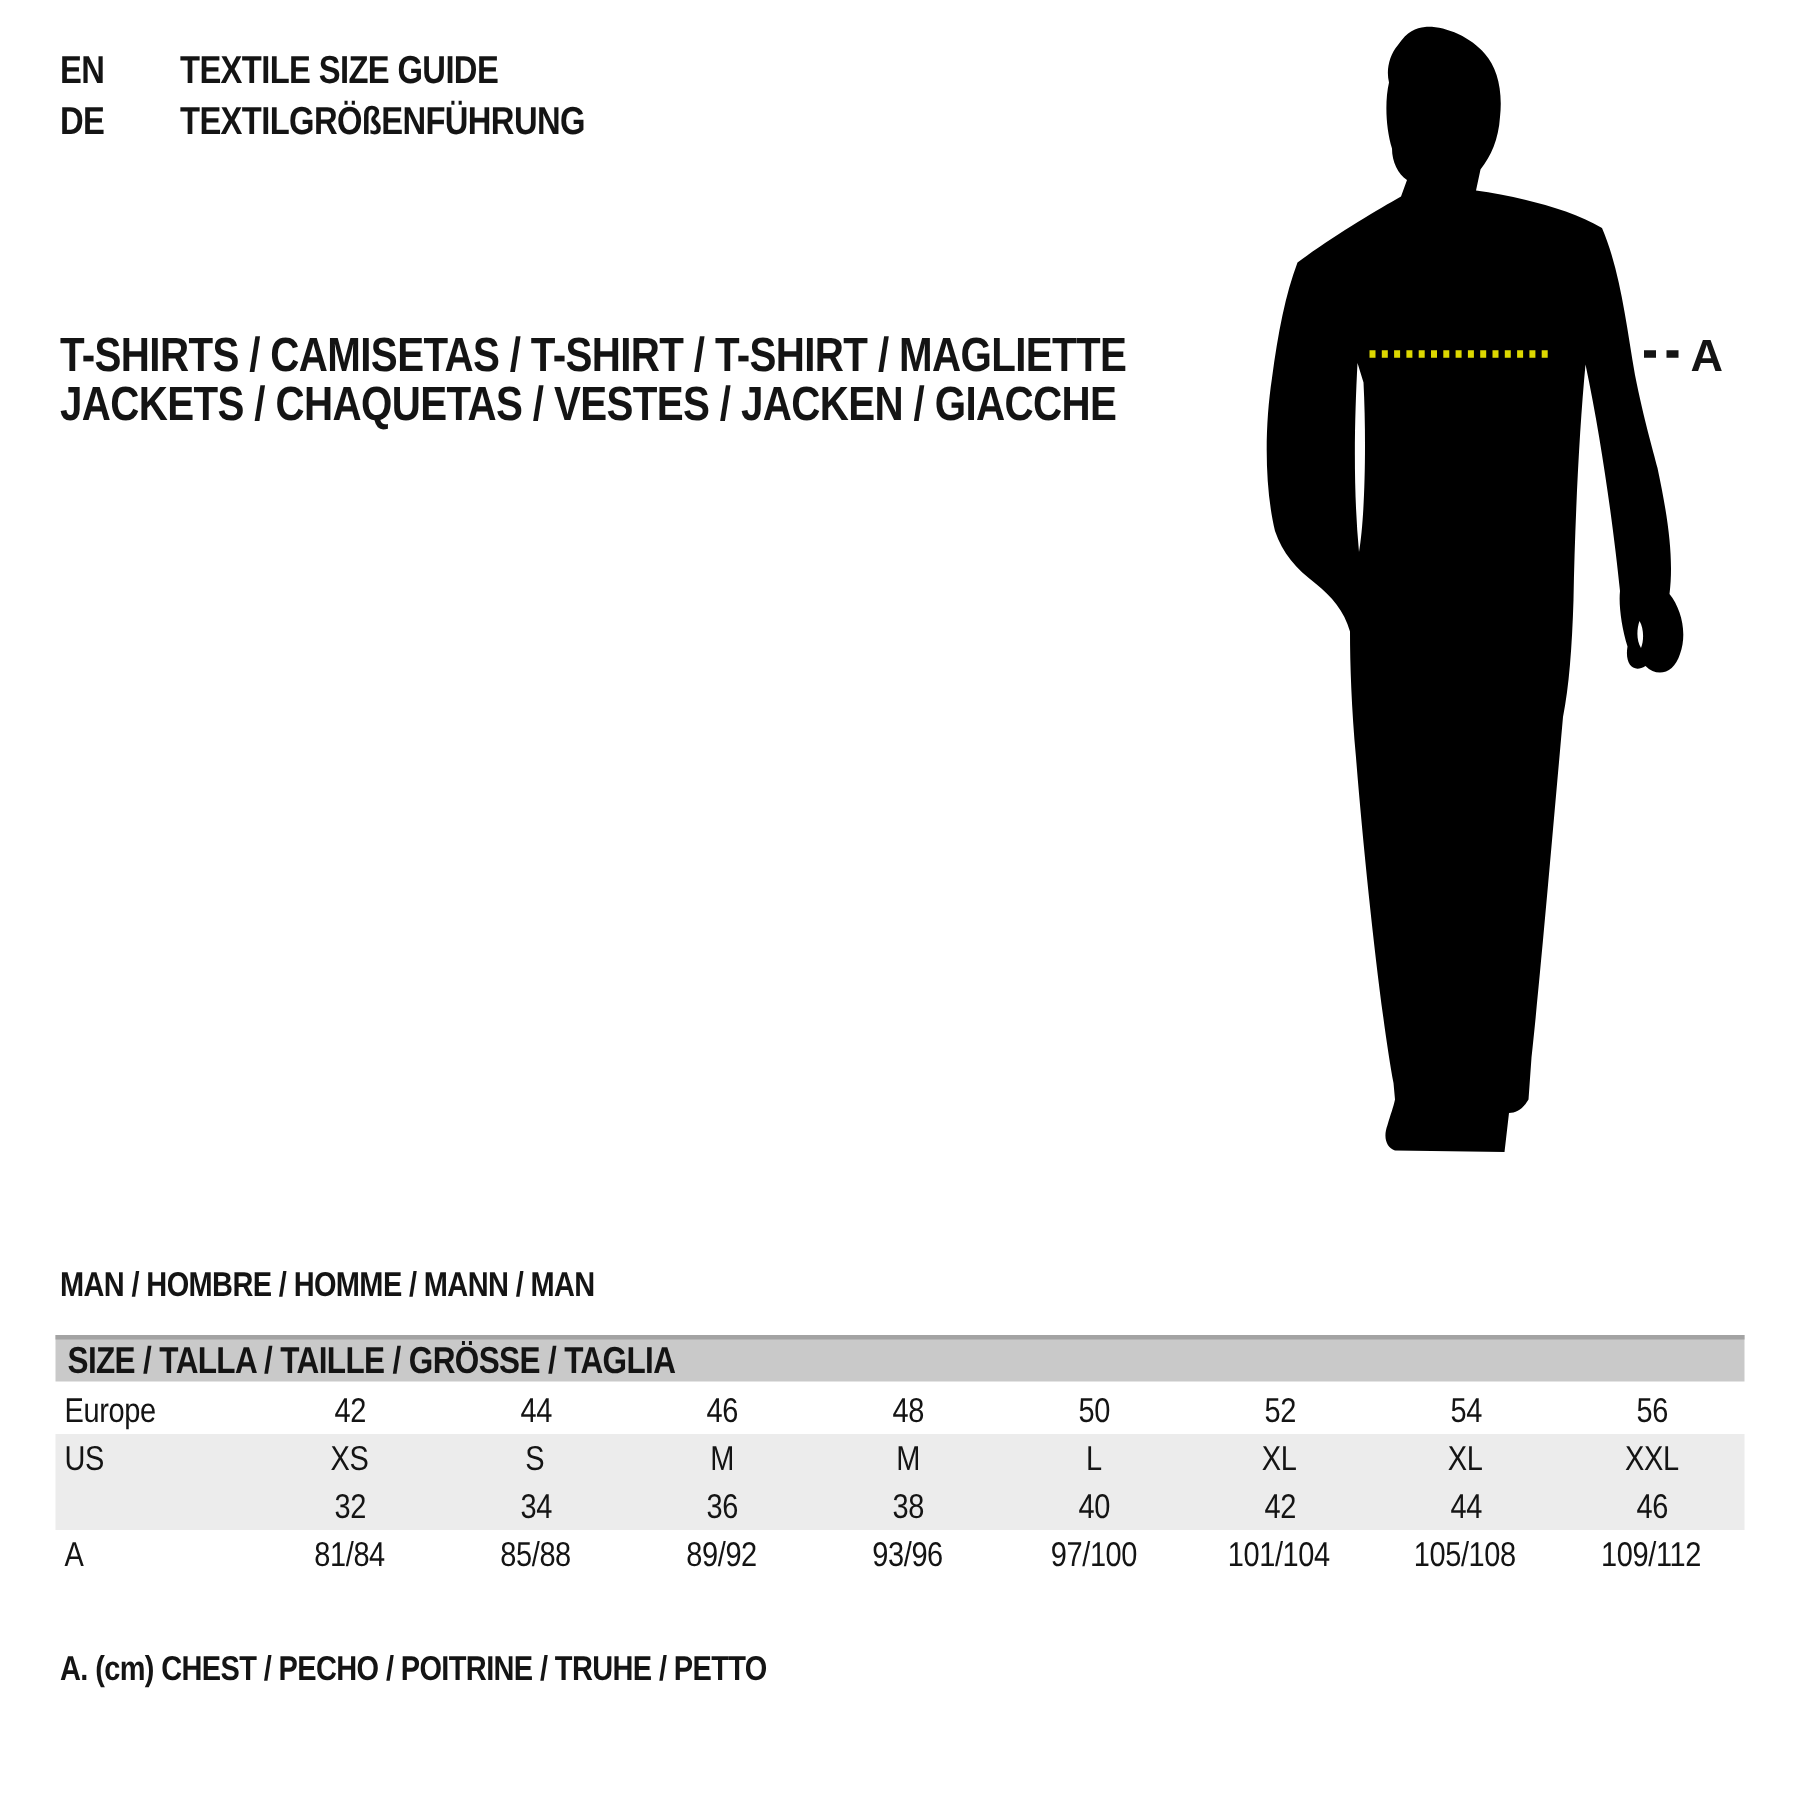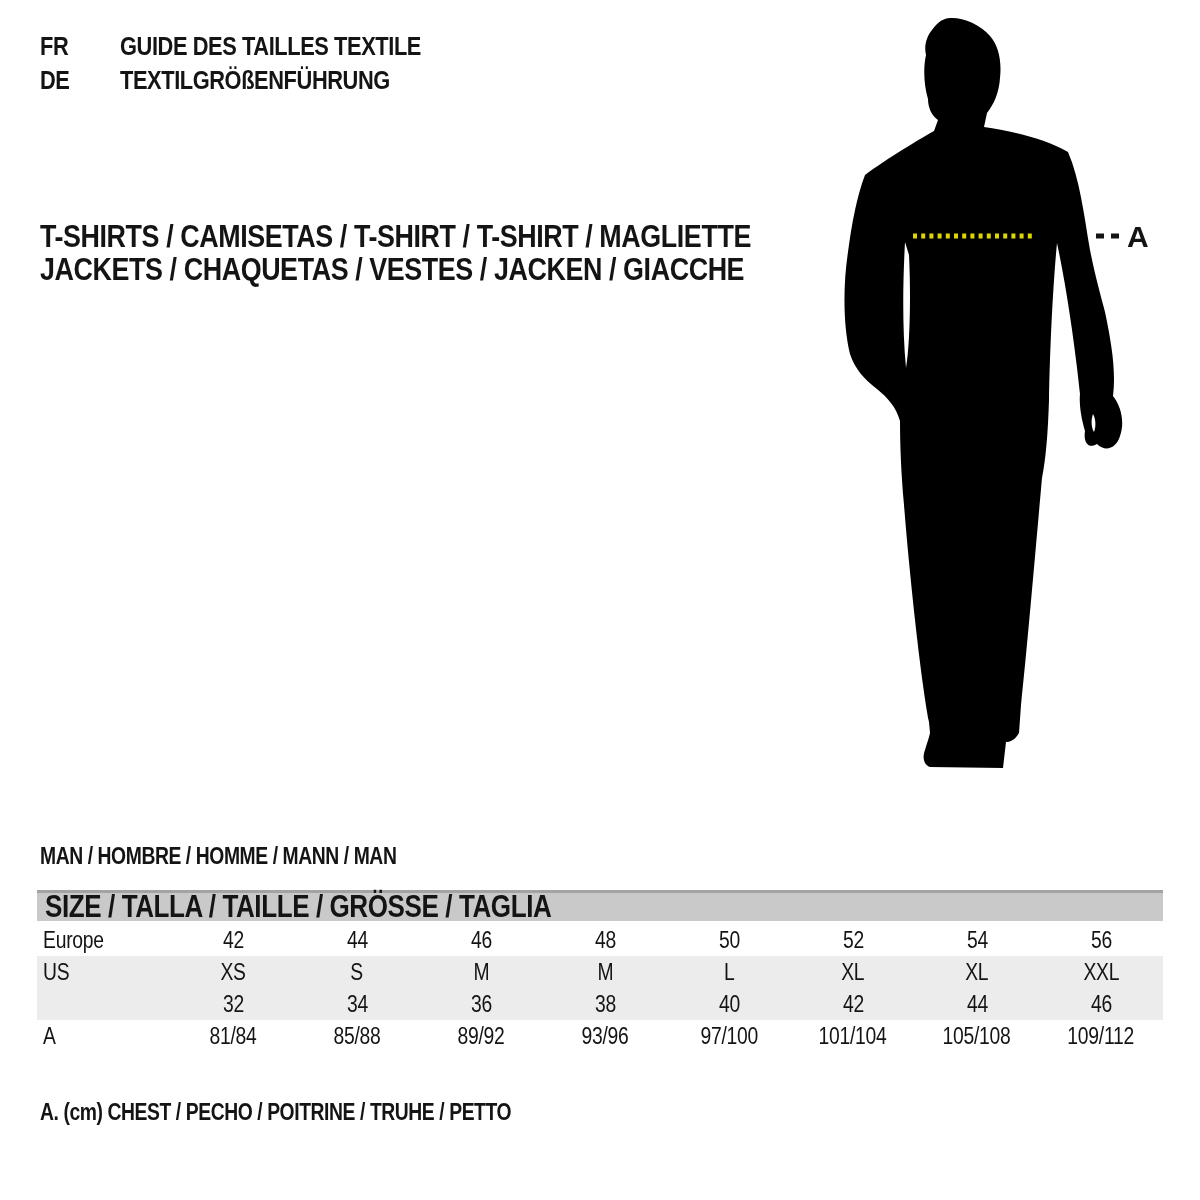--- a/index.html
+++ b/index.html
@@ -22,40 +22,40 @@
   
   .figure-wrap{position:absolute;left:800px;top:0;width:400px;height:800px;}
 
   
   .man-title{position:absolute;left:40px;top:842px;height:28px;display:flex;align-items:center;
     font-weight:bold;font-size:23px;letter-spacing:-0.5px;}
 
   
   .size-table{position:absolute;left:37px;top:890px;width:1126px;}
   .size-header{height:31px;background:#c9c9c9;border-top:3px solid #a3a3a3;box-sizing:border-box;
-    display:flex;align-items:center;padding-left:8px;font-weight:bold;font-size:31px;letter-spacing:-0.5px;}
+    display:flex;padding-left:8px;font-weight:bold;font-size:25px;letter-spacing:-0.5px;}
   .size-rows{margin-top:3px;}
   .trow{display:flex;height:32px;align-items:center;font-weight:normal;font-size:23px;letter-spacing:-0.3px;}
   .trow.shaded{background:#ececec;}
   .tlabel{width:134px;flex:0 0 134px;padding-left:6px;box-sizing:border-box;}
   .tcell{flex:1;text-align:center;}
 
   
   .footnote{position:absolute;left:40px;top:1098px;height:28px;display:flex;align-items:center;
     font-weight:bold;font-size:23px;letter-spacing:-0.5px;}
 </style>
 </head>
 <body>
 
 <div class="canvas">
 
   <div class="lang-block">
     <div class="lang-row">
-      <span class="lang-code"><span class="cond">FR</span></span>
-      <span class="cond">GUIDE DES TAILLES TEXTILE</span>
+      <span class="lang-code"><span class="cond">EN</span></span>
+      <span class="cond">TEXTILE SIZE GUIDE</span>
     </div>
     <div class="lang-row">
       <span class="lang-code"><span class="cond">DE</span></span>
       <span class="cond">TEXTILGRÖßENFÜHRUNG</span>
     </div>
   </div>
 
   <div class="cat-block">
     <div class="cat-line">
         <span class="cond">T-SHIRTS / CAMISETAS / T-SHIRT / T-SHIRT / MAGLIETTE</span>

